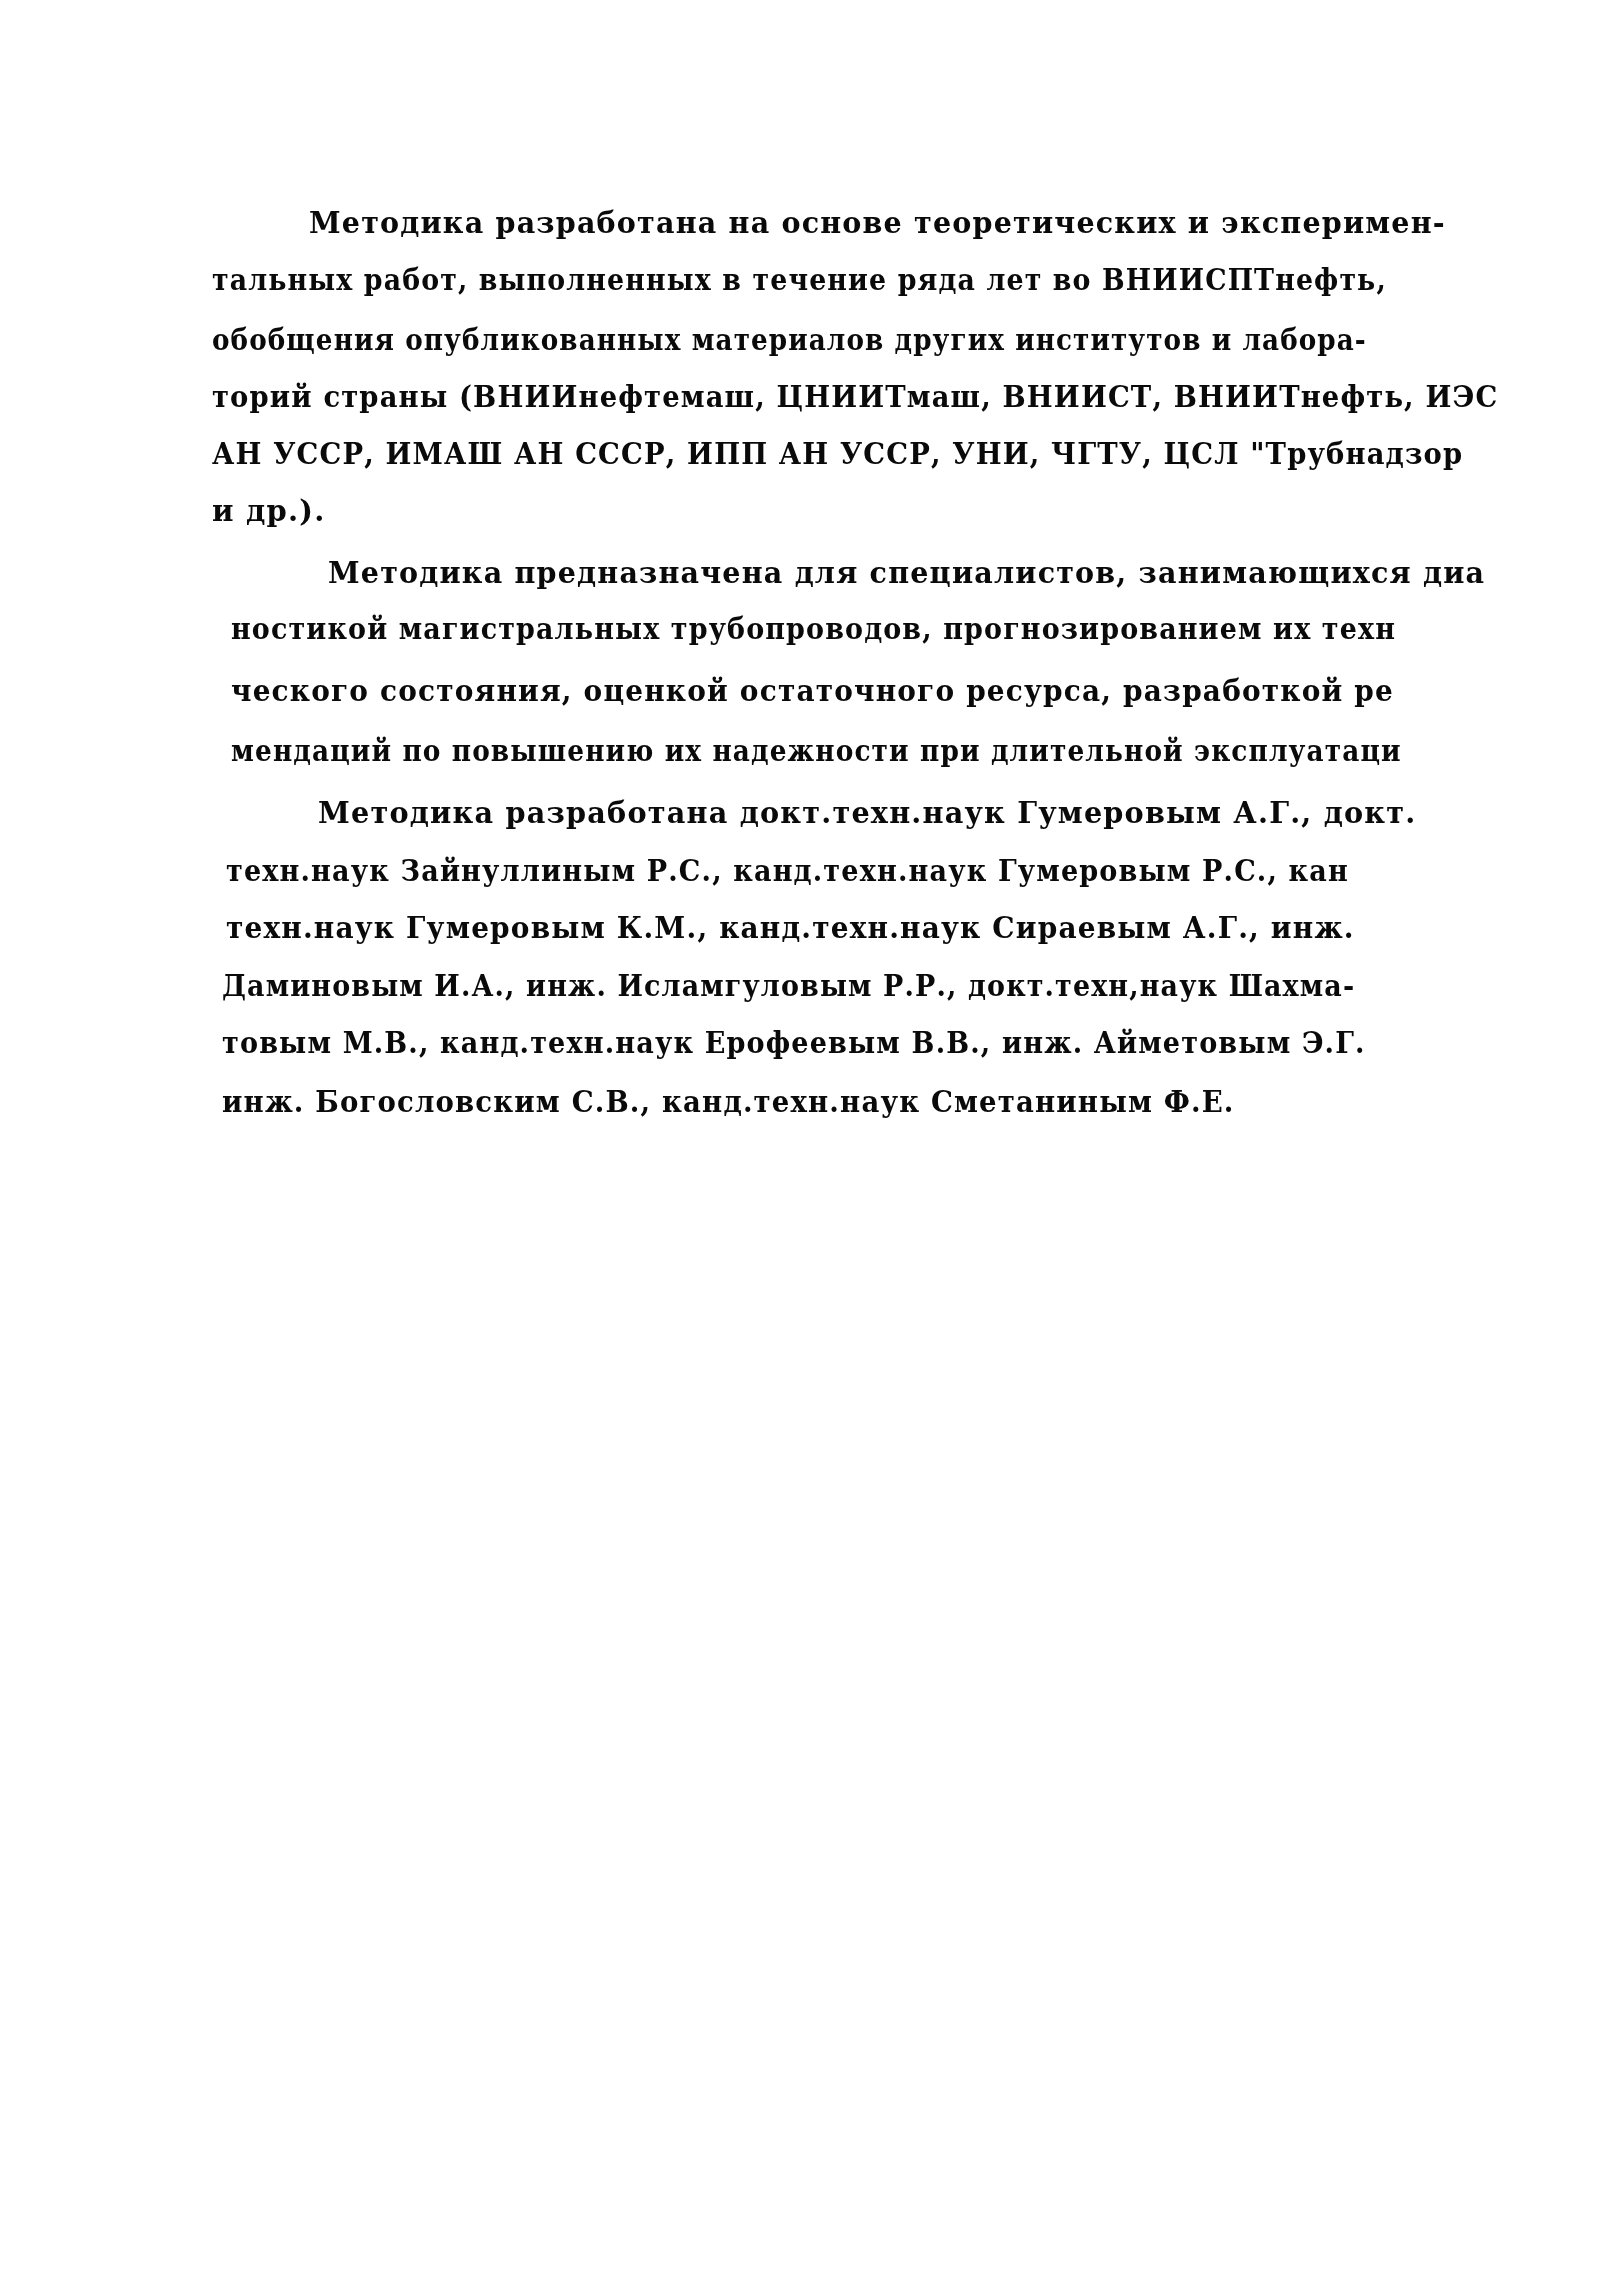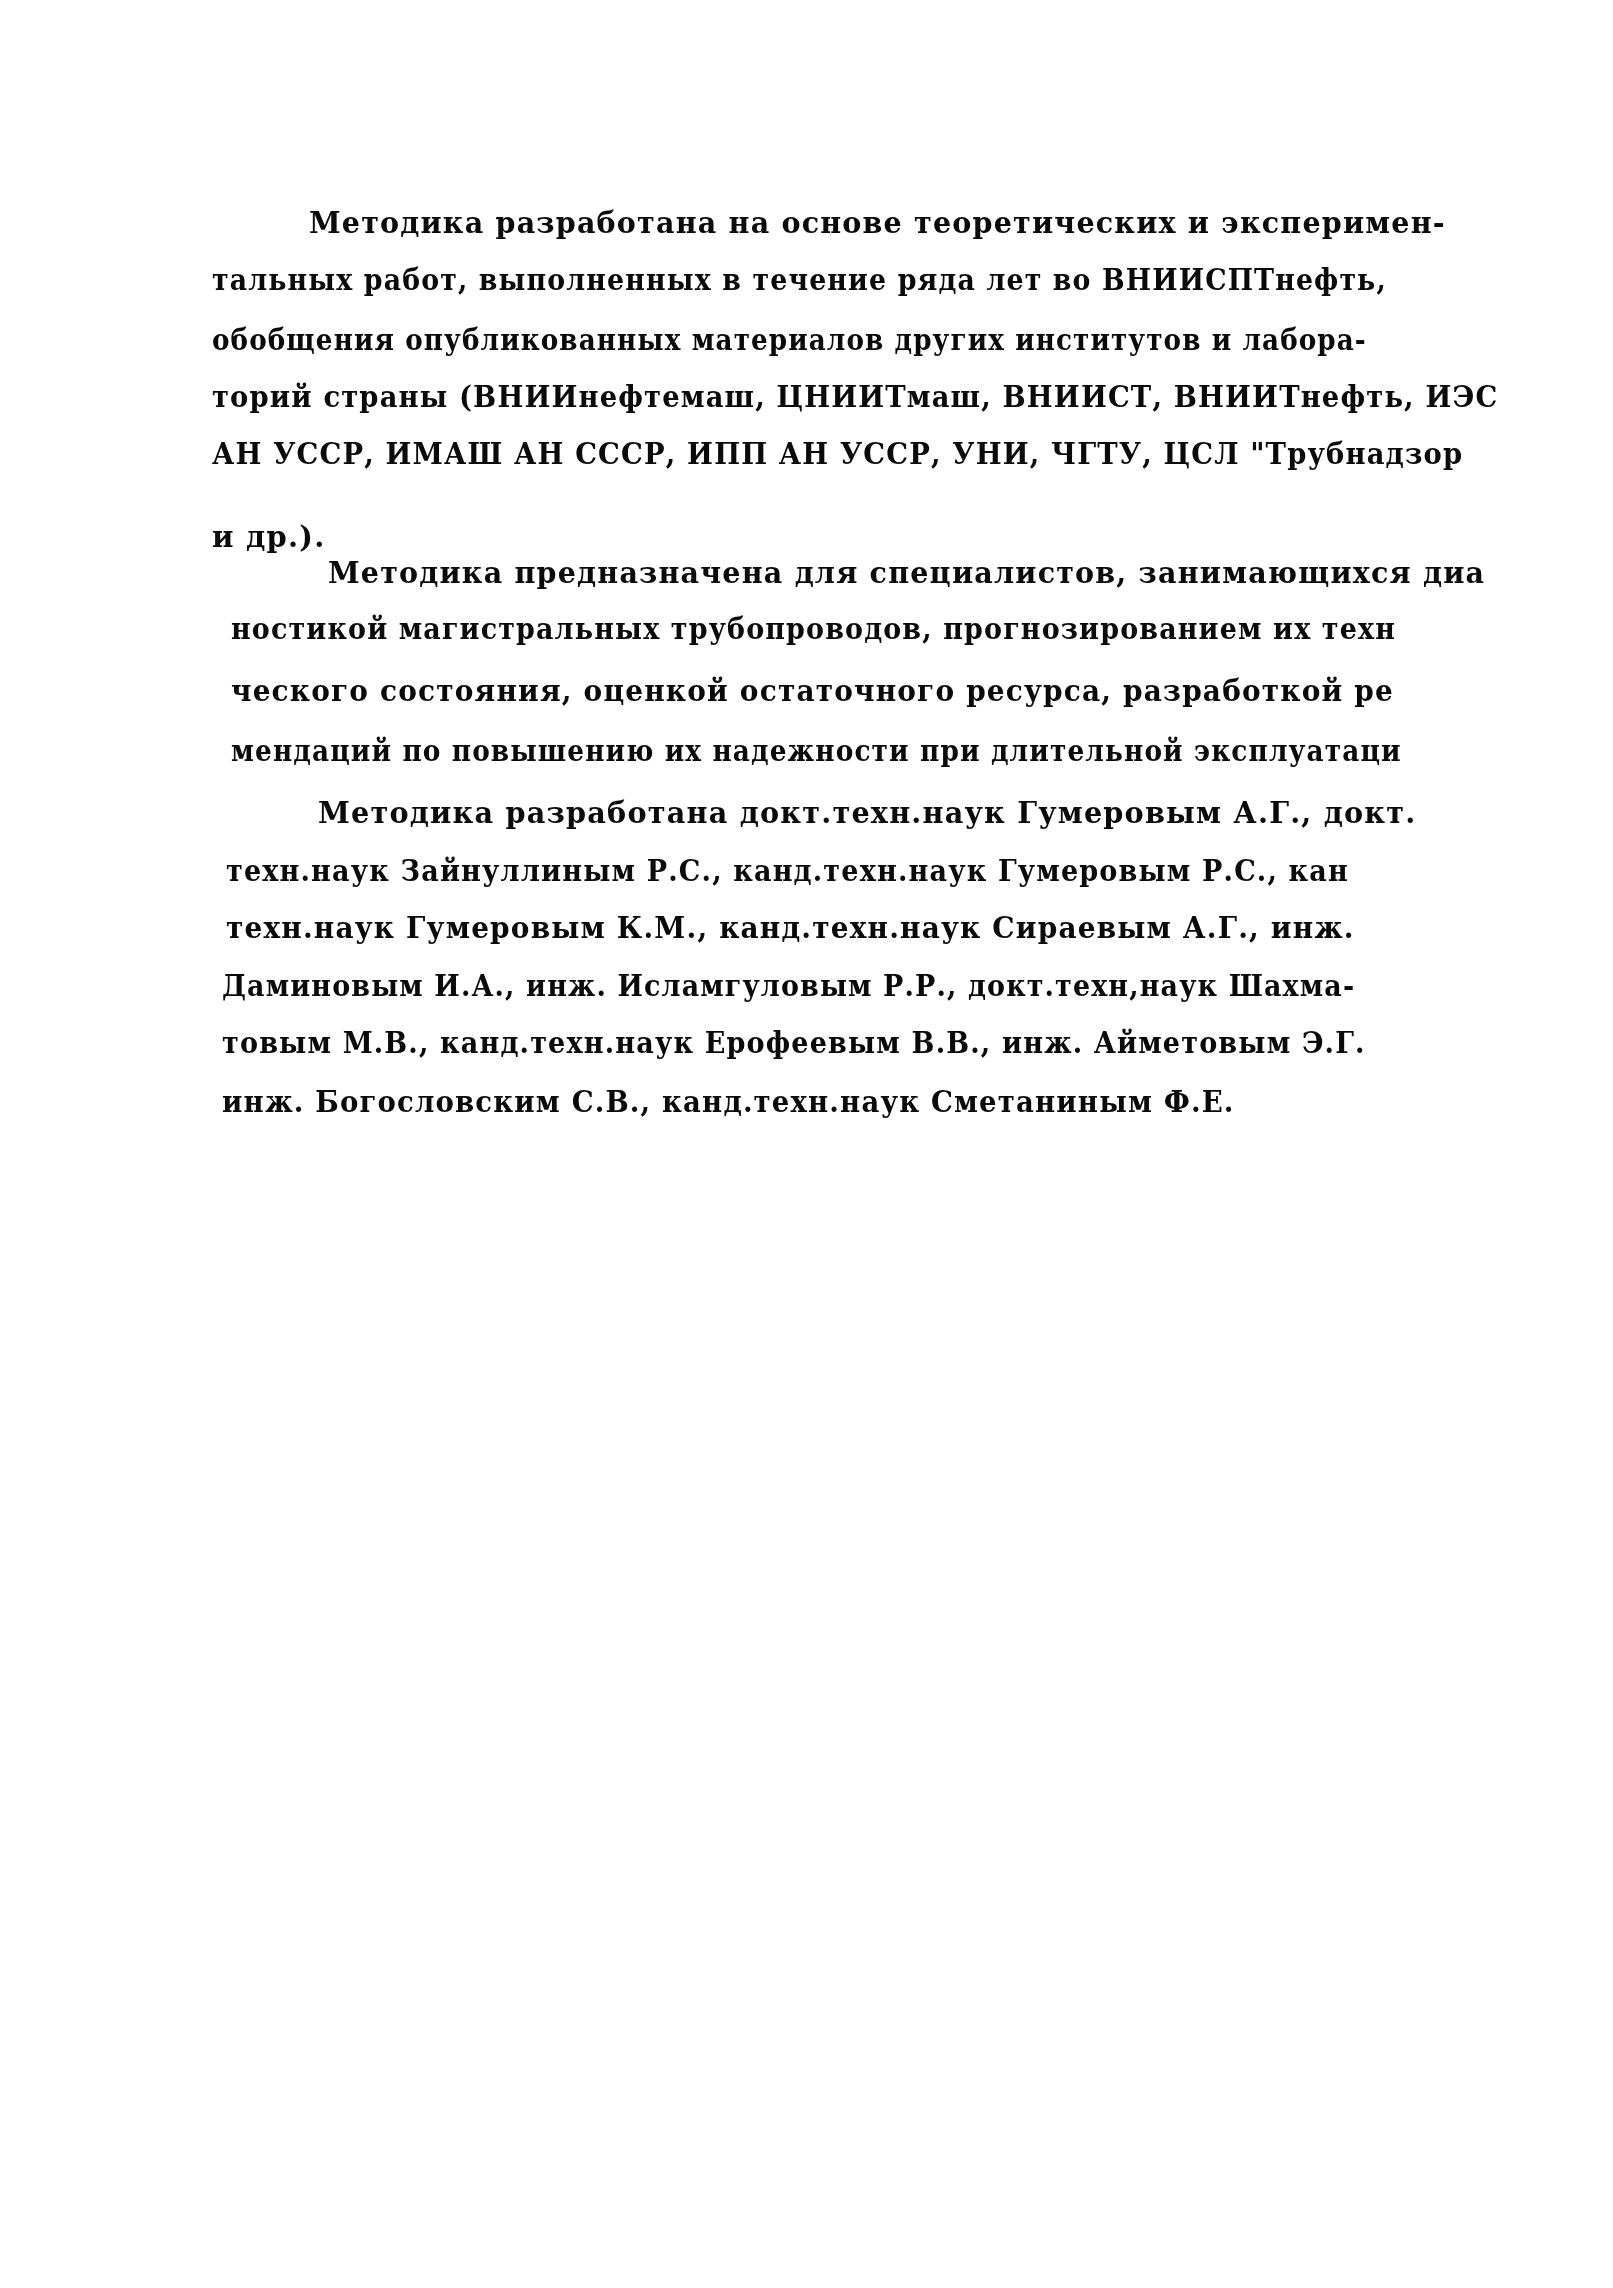--- a/index.html
+++ b/index.html
@@ -36,21 +36,21 @@
 <body>
 
 <div class="page">
 
   <div>
     <div class="line" style="left:309px; top:205px; transform:scaleX(0.985);">Методика разработана на основе теоретических и эксперимен-</div>
     <div class="line" style="left:212px; top:262px; transform:scaleX(0.925);">тальных работ, выполненных в течение ряда лет во ВНИИСПТнефть,</div>
     <div class="line" style="left:212px; top:322px; transform:scaleX(0.905);">обобщения опубликованных материалов других институтов и лабора-</div>
     <div class="line" style="left:212px; top:379px; transform:scaleX(0.945);">торий страны (ВНИИнефтемаш, ЦНИИТмаш, ВНИИСТ, ВНИИТнефть, ИЭС</div>
     <div class="line" style="left:212px; top:436px; transform:scaleX(0.945);">АН УССР, ИМАШ АН СССР, ИПП АН УССР, УНИ, ЧГТУ, ЦСЛ "Трубнадзор</div>
-    <div class="line" style="left:212px; top:519px;">и др.).</div>
+    <div class="line" style="left:212px; top:493px;">и др.).</div>
   </div>
 
   <div>
     <div class="line" style="left:328px; top:555px; transform:scaleX(0.985);">Методика предназначена для специалистов, занимающихся диа</div>
     <div class="line" style="left:231px; top:611px; transform:scaleX(0.93);">ностикой магистральных трубопроводов, прогнозированием их техн</div>
     <div class="line" style="left:231px; top:673px; transform:scaleX(0.965);">ческого состояния, оценкой остаточного ресурса, разработкой ре</div>
     <div class="line" style="left:231px; top:733px; transform:scaleX(0.91);">мендаций по повышению их надежности при длительной эксплуатаци</div>
   </div>
 
   <div>

